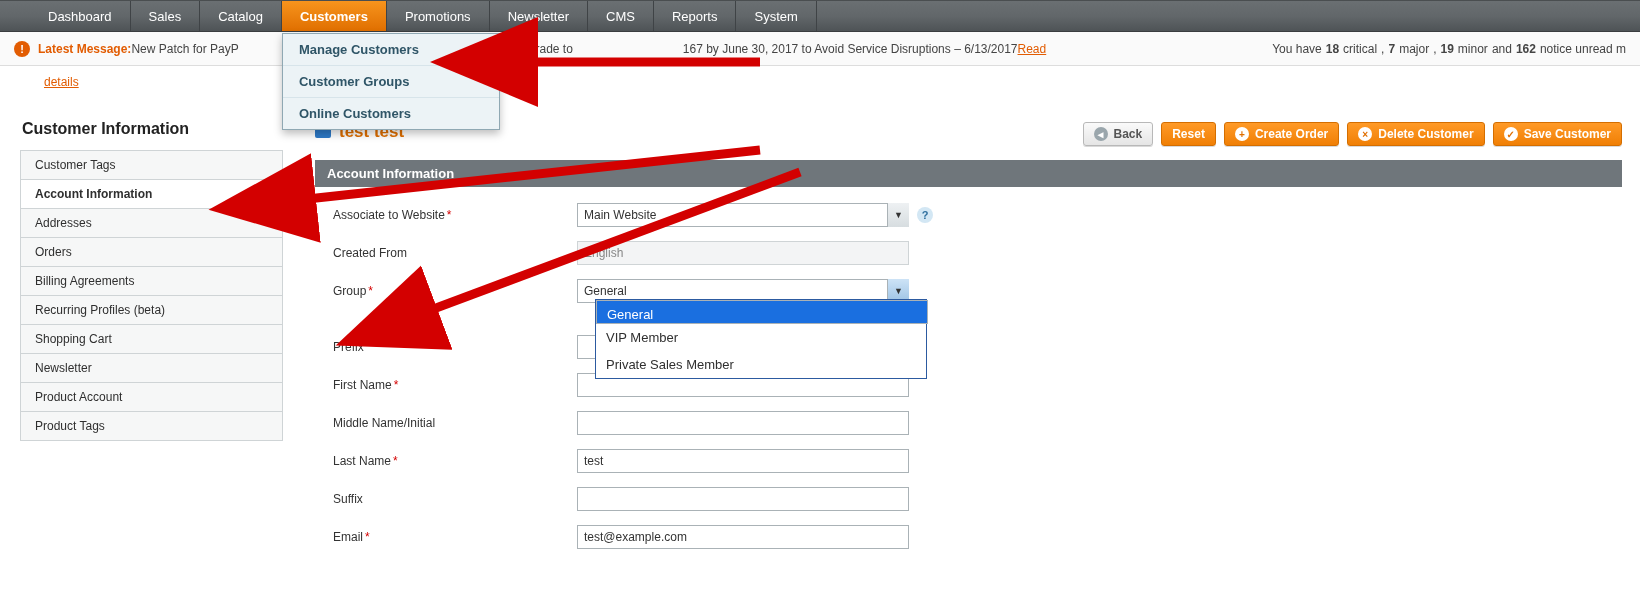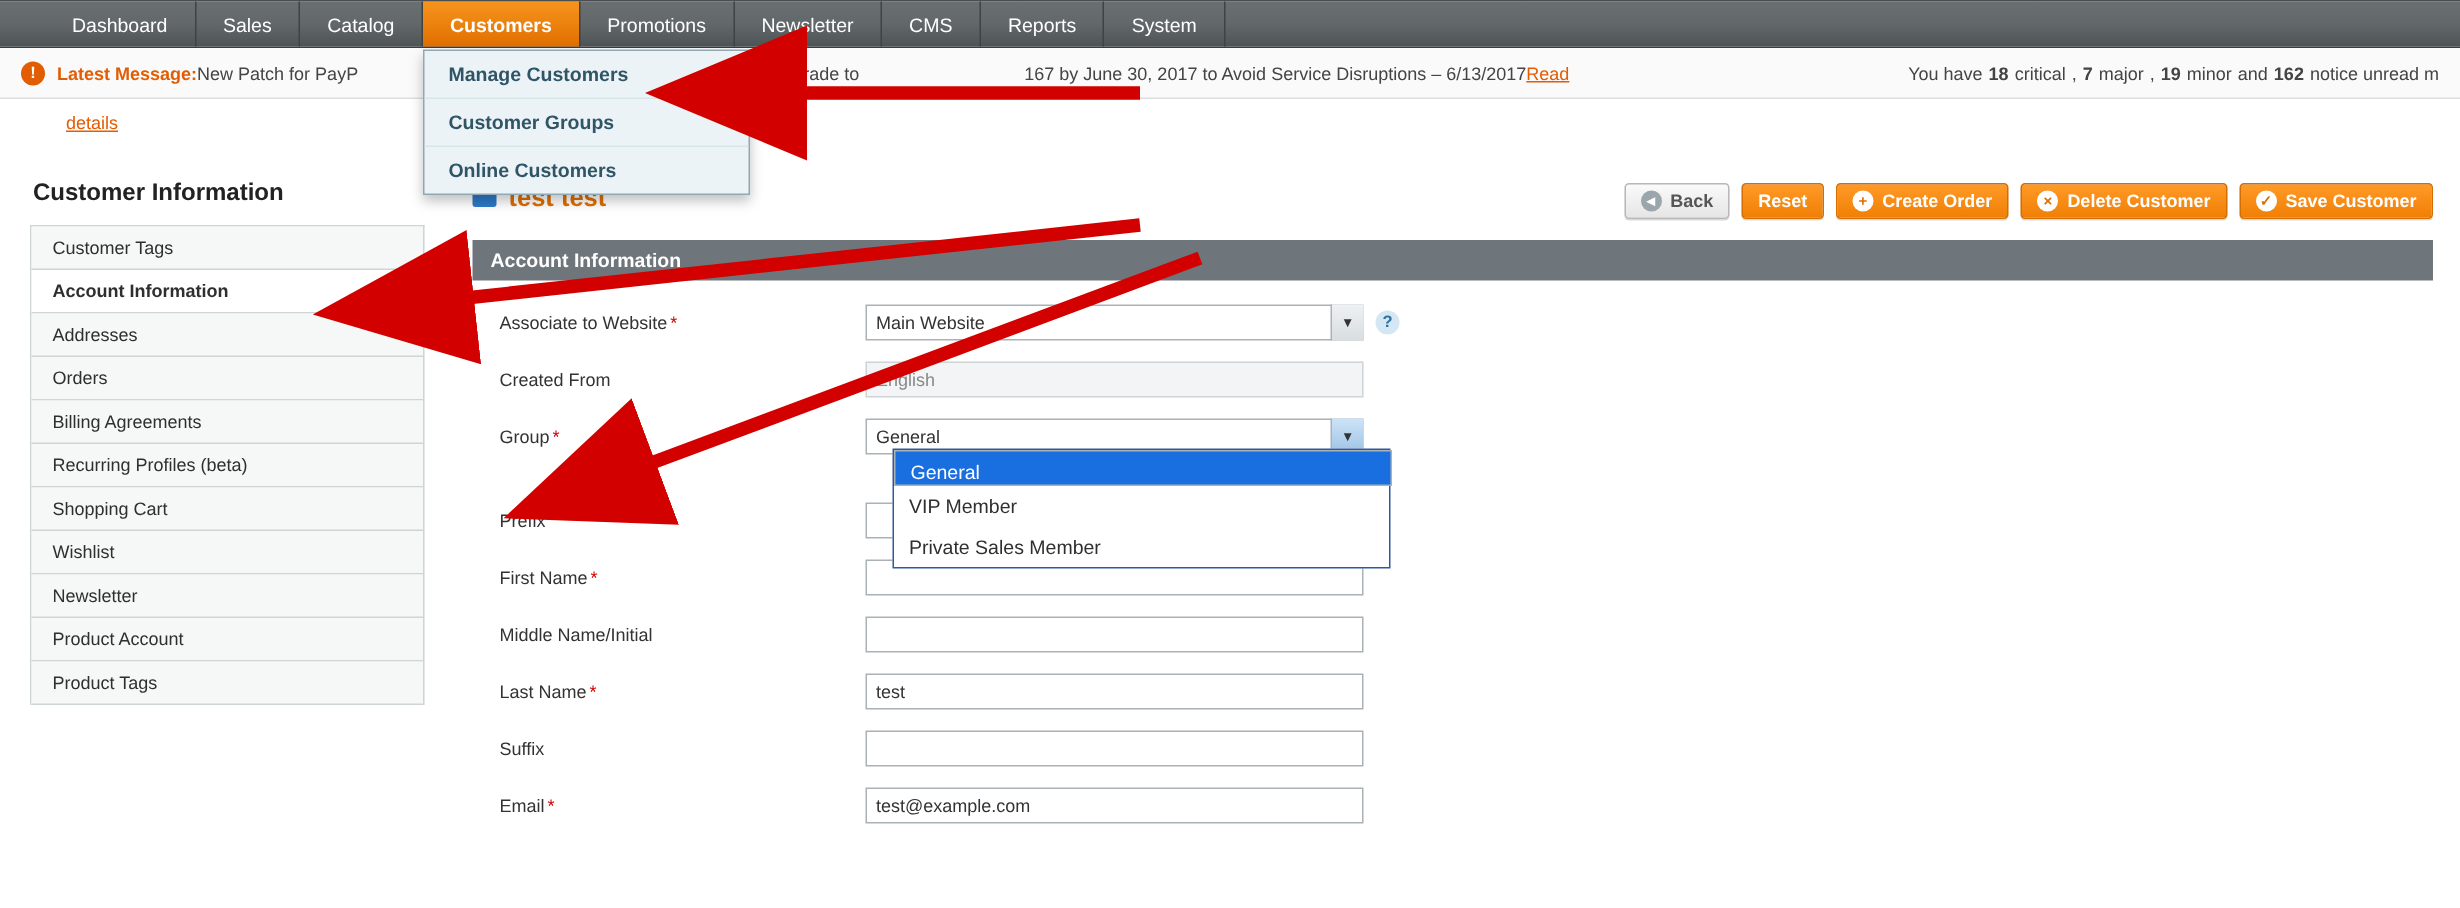--- a/index.html
+++ b/index.html
@@ -122,21 +122,20 @@
     <div style="height:30px"></div>
     <h4>Customer Information</h4>
     <div class="side-list">
       <div class="side-item">Customer Tags</div>
       <div class="side-item active">Account Information</div>
       <div class="side-item">Addresses</div>
       <div class="side-item">Orders</div>
       <div class="side-item">Billing Agreements</div>
       <div class="side-item">Recurring Profiles (beta)</div>
       <div class="side-item">Shopping Cart</div>
-      <div class="side-item">Wishlist</div>
       <div class="side-item">Newsletter</div>
       <div class="side-item">Product Account</div>
       <div class="side-item">Product Tags</div>
     </div>
   </div>
 
   <div class="main">
     <div style="height:44px"></div>
     <div class="page-head">
       <div class="cust-ic"></div>

